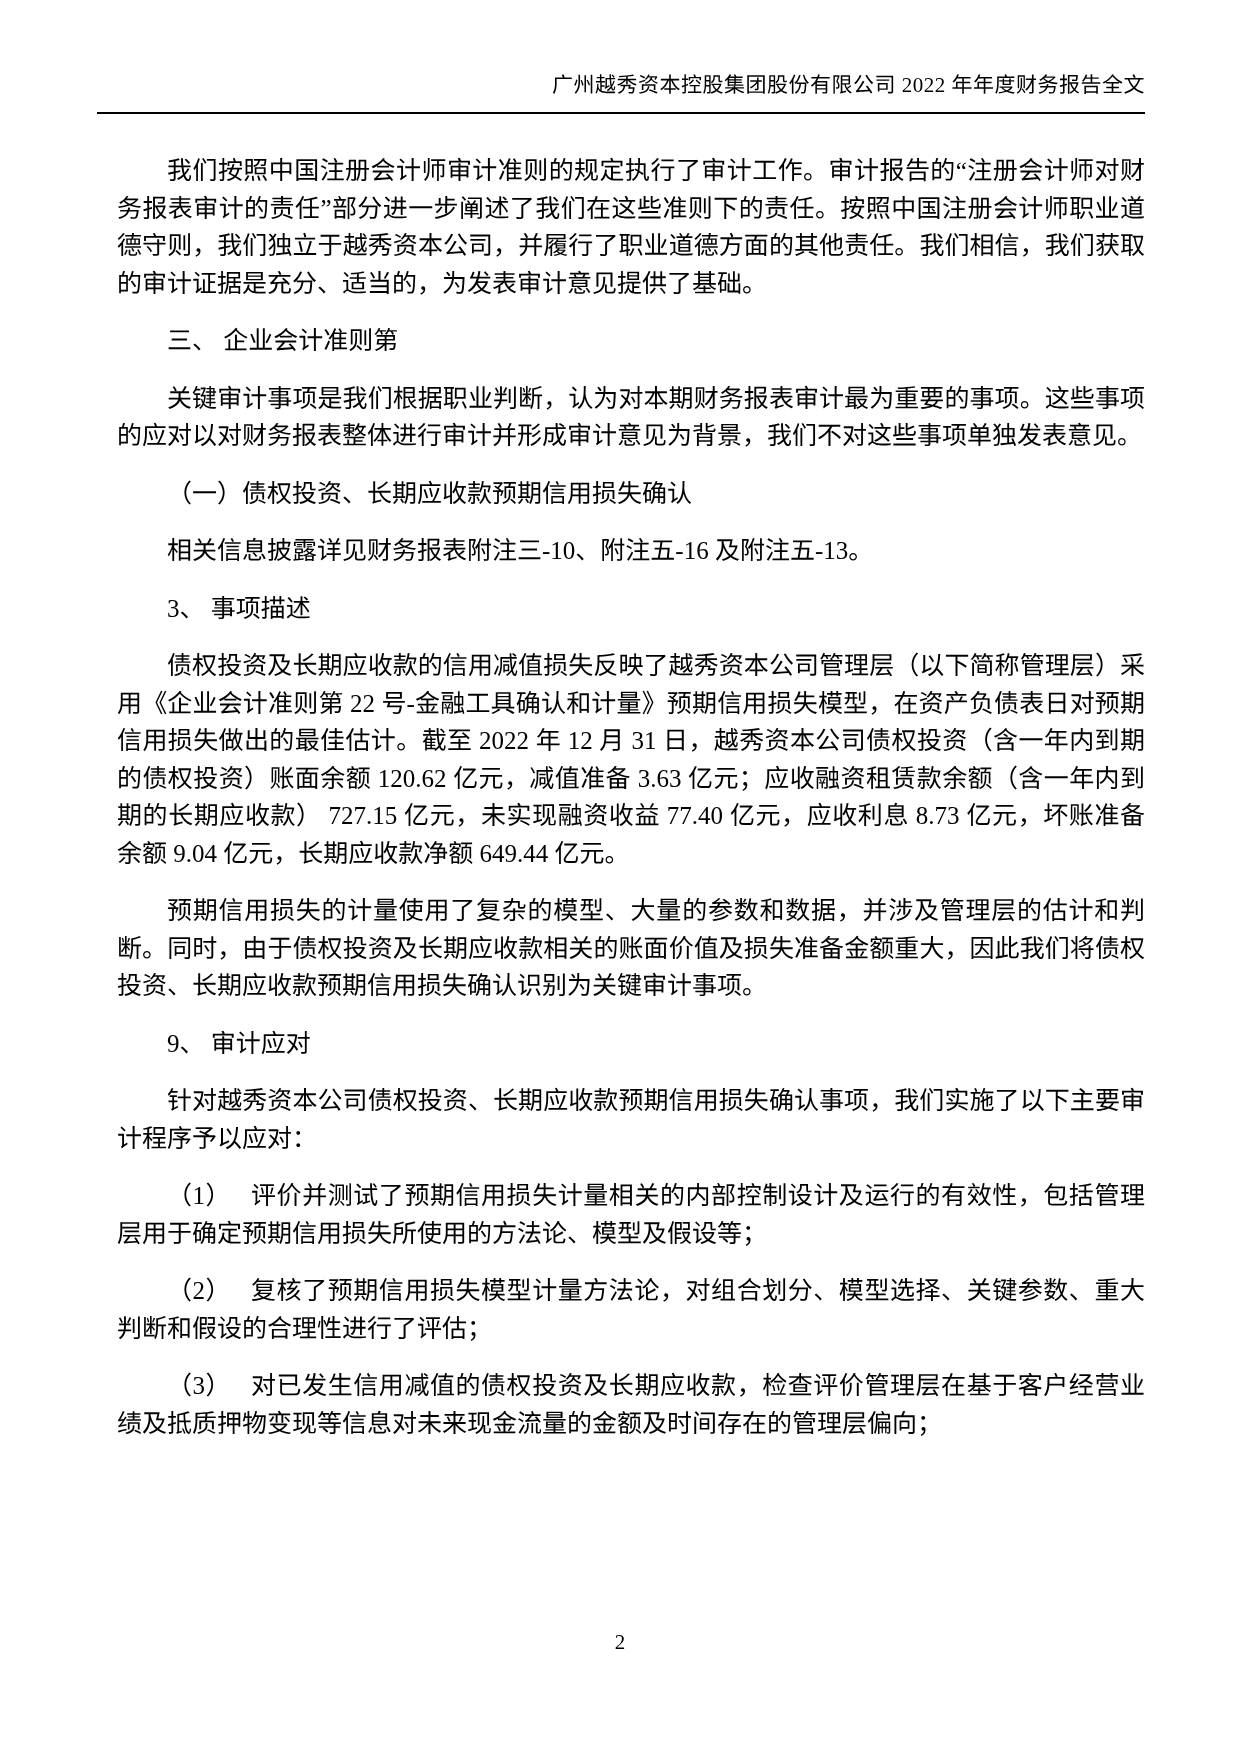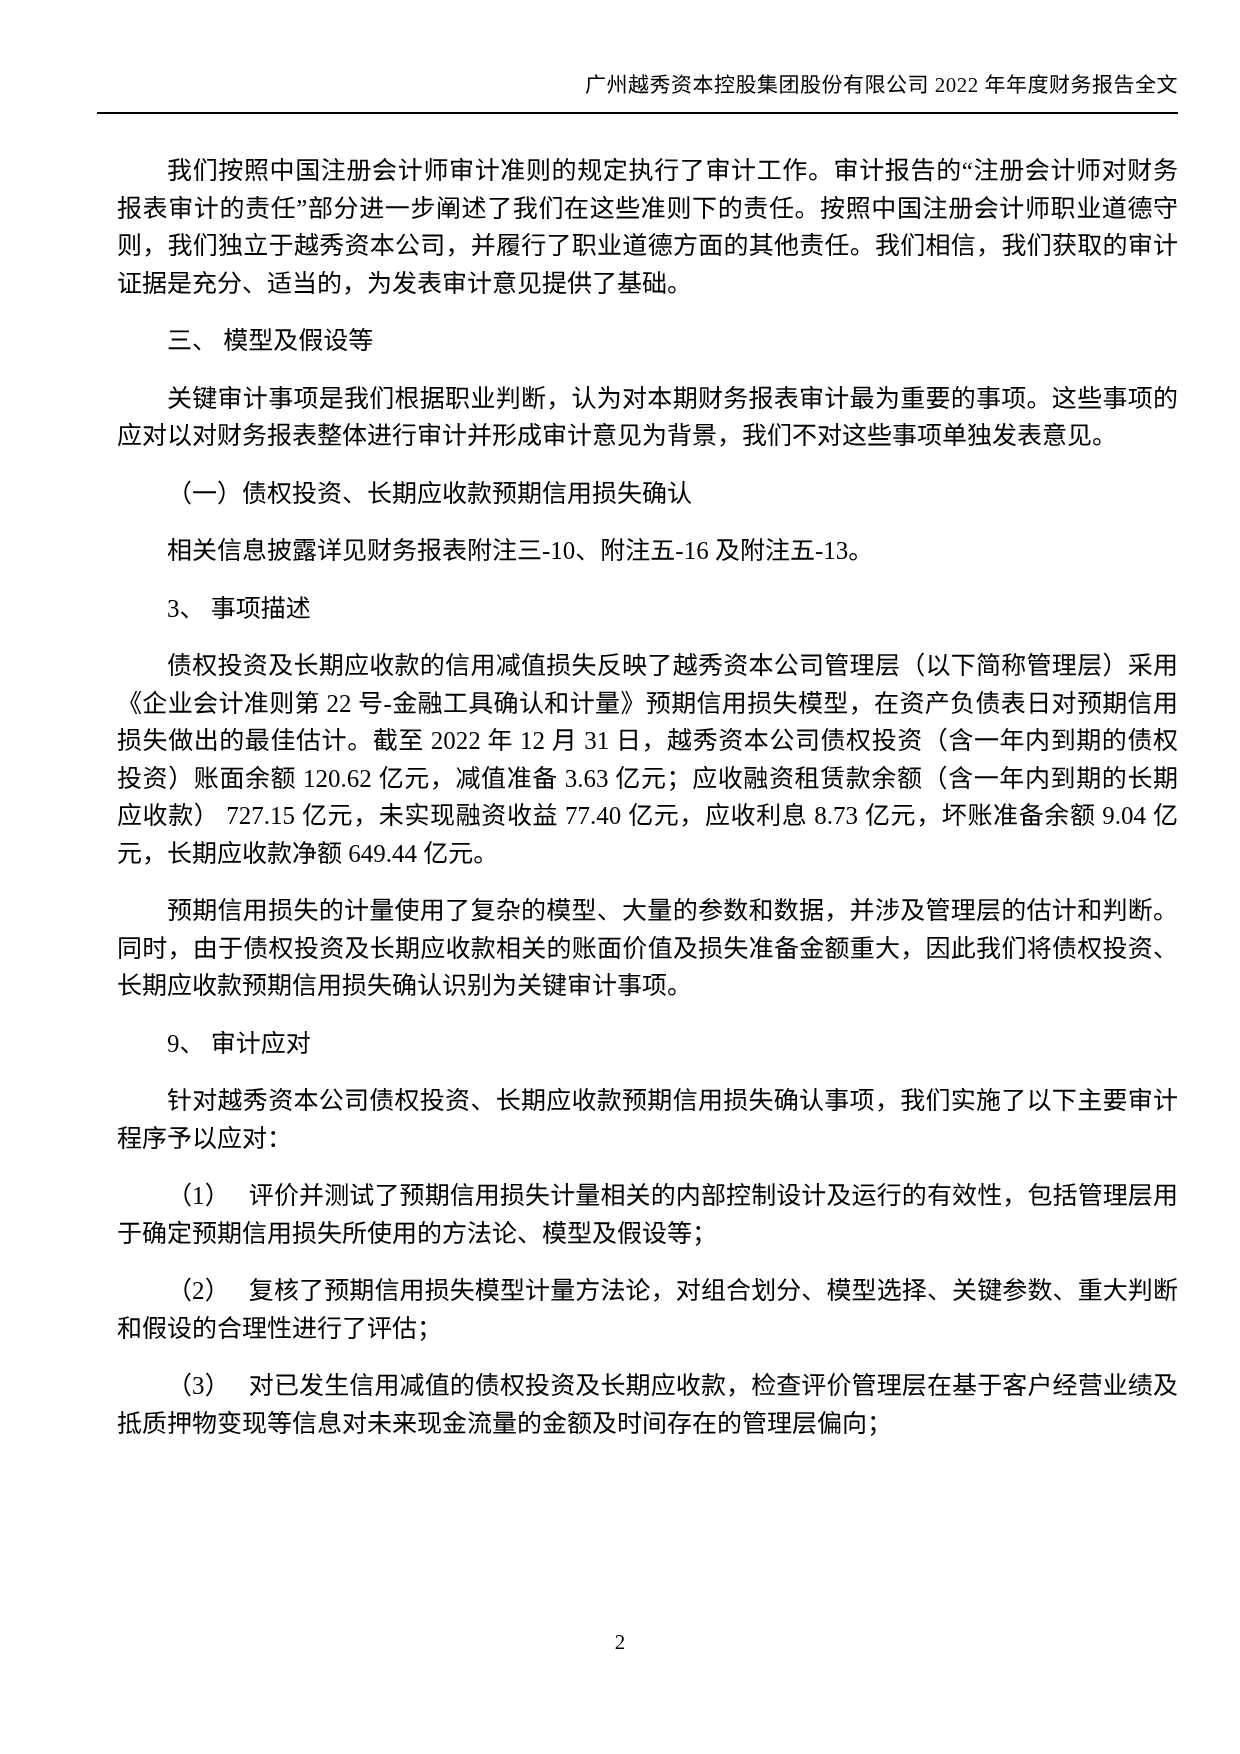--- a/index.html
+++ b/index.html
@@ -7,21 +7,21 @@
     padding: 0;
     background: #ffffff;
   }
   .page {
     position: relative;
     width: 1240px;
     height: 1754px;
     margin: 0 auto;
     background: #ffffff;
     box-sizing: border-box;
-    padding: 74px 62px 0 97px;
+    padding: 74px 95px 0 97px;
     font-family: "Liberation Serif", "DejaVu Serif", serif;
     color: #000000;
     overflow: hidden;
   }
   .page-header {
     text-align: right;
     font-size: 21px;
     line-height: 23px;
     letter-spacing: 0.5px;
     padding-bottom: 15px;
@@ -53,21 +53,21 @@
 <body>
 
 <div class="page">
 
   <div class="page-header">
     <span>广州越秀资本控股集团股份有限公司  2022 年年度财务报告全文</span>
   </div>
 
   <div class="content">
     <p>我们按照中国注册会计师审计准则的规定执行了审计工作。审计报告的“注册会计师对财务报表审计的责任”部分进一步阐述了我们在这些准则下的责任。按照中国注册会计师职业道德守则，我们独立于越秀资本公司，并履行了职业道德方面的其他责任。我们相信，我们获取的审计证据是充分、适当的，为发表审计意见提供了基础。</p>
-    <p>三、 模型及假设等</p>
+    <p>三、 企业会计准则第</p>
     <p>关键审计事项是我们根据职业判断，认为对本期财务报表审计最为重要的事项。这些事项的应对以对财务报表整体进行审计并形成审计意见为背景，我们不对这些事项单独发表意见。</p>
     <p>（一）债权投资、长期应收款预期信用损失确认</p>
     <p>相关信息披露详见财务报表附注三-10、附注五-16 及附注五-13。</p>
     <p>3、 事项描述</p>
     <p>债权投资及长期应收款的信用减值损失反映了越秀资本公司管理层（以下简称管理层）采用《企业会计准则第 22 号-金融工具确认和计量》预期信用损失模型，在资产负债表日对预期信用损失做出的最佳估计。截至 2022 年 12 月 31 日，越秀资本公司债权投资（含一年内到期的债权投资）账面余额 120.62 亿元，减值准备 3.63 亿元；应收融资租赁款余额（含一年内到期的长期应收款） 727.15 亿元，未实现融资收益 77.40 亿元，应收利息 8.73 亿元，坏账准备余额 9.04 亿元，长期应收款净额 649.44 亿元。</p>
     <p>预期信用损失的计量使用了复杂的模型、大量的参数和数据，并涉及管理层的估计和判断。同时，由于债权投资及长期应收款相关的账面价值及损失准备金额重大，因此我们将债权投资、长期应收款预期信用损失确认识别为关键审计事项。</p>
     <p>9、 审计应对</p>
     <p>针对越秀资本公司债权投资、长期应收款预期信用损失确认事项，我们实施了以下主要审计程序予以应对：</p>
     <p>（1）　 评价并测试了预期信用损失计量相关的内部控制设计及运行的有效性，包括管理层用于确定预期信用损失所使用的方法论、模型及假设等；</p>
     <p>（2）　 复核了预期信用损失模型计量方法论，对组合划分、模型选择、关键参数、重大判断和假设的合理性进行了评估；</p>

